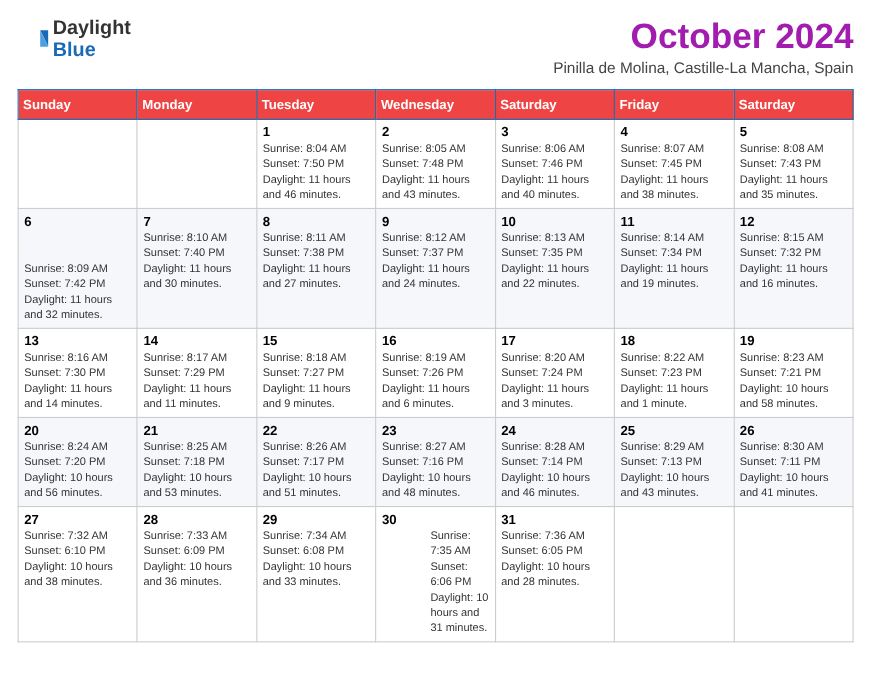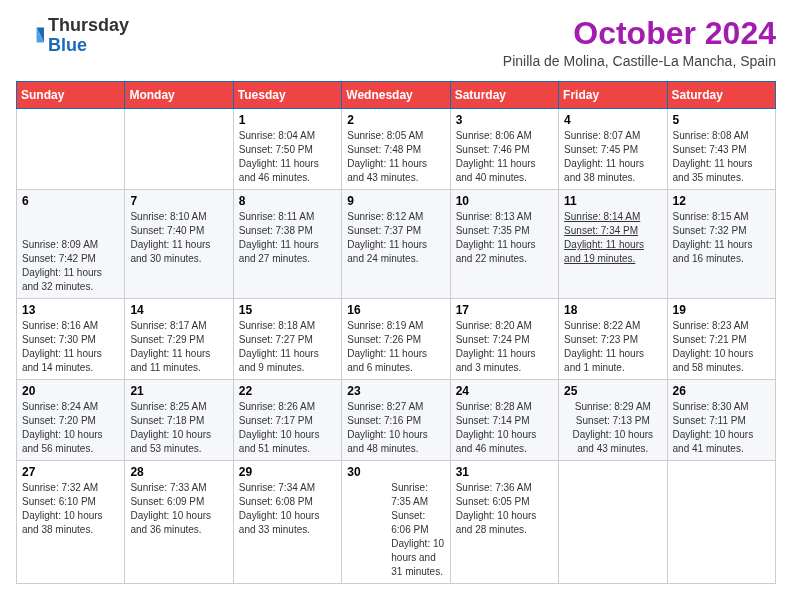--- a/index.html
+++ b/index.html
@@ -89,21 +89,21 @@
 </head>
 <body>
 
 <div class="header">
   <div class="logo">
     <svg class="logo-icon" viewBox="0 0 30 30">
       <polygon points="22,6 30,6 30,22" fill="#1a6bb5"></polygon>
       <polygon points="22,6 30,22 22,22" fill="#4fa0e0"></polygon>
     </svg>
     <div class="logo-text">
-      <span class="logo-general">Thursday</span><br>
+      <span class="logo-general">Daylight</span><br>
       <span class="logo-blue">Blue</span>
     </div>
   </div>
   <div class="title-block">
     <div class="month-title">October 2024</div>
     <div class="location">Pinilla de Molina, Castille-La Mancha, Spain</div>
   </div>
 </div>
 
 <table class="calendar">
@@ -179,21 +179,21 @@
 Daylight: 11 hours and 24 minutes.</div>
         </td>
         <td>
           <span class="day-num">10</span>
           <div class="day-info" style="white-space: pre-line;">Sunrise: 8:13 AM
 Sunset: 7:35 PM
 Daylight: 11 hours and 22 minutes.</div>
         </td>
         <td>
           <span class="day-num">11</span>
-          <div class="day-info" style="white-space: pre-line; text-decoration: underline;">Sunrise: 8:14 AM
+          <div class="day-info" style="white-space: pre-line;">Sunrise: 8:14 AM
 Sunset: 7:34 PM
 Daylight: 11 hours and 19 minutes.</div>
         </td>
         <td>
           <span class="day-num">12</span>
           <div class="day-info" style="white-space: pre-line;">Sunrise: 8:15 AM
 Sunset: 7:32 PM
 Daylight: 11 hours and 16 minutes.</div>
         </td>
       </tr>
@@ -267,21 +267,21 @@
 Daylight: 10 hours and 48 minutes.</div>
         </td>
         <td>
           <span class="day-num">24</span>
           <div class="day-info" style="white-space: pre-line;">Sunrise: 8:28 AM
 Sunset: 7:14 PM
 Daylight: 10 hours and 46 minutes.</div>
         </td>
         <td>
           <span class="day-num">25</span>
-          <div class="day-info" style="white-space: pre-line; text-align: center;">Sunrise: 8:29 AM
+          <div class="day-info" style="white-space: pre-line;">Sunrise: 8:29 AM
 Sunset: 7:13 PM
 Daylight: 10 hours and 43 minutes.</div>
         </td>
         <td>
           <span class="day-num">26</span>
           <div class="day-info" style="white-space: pre-line;">Sunrise: 8:30 AM
 Sunset: 7:11 PM
 Daylight: 10 hours and 41 minutes.</div>
         </td>
       </tr>

